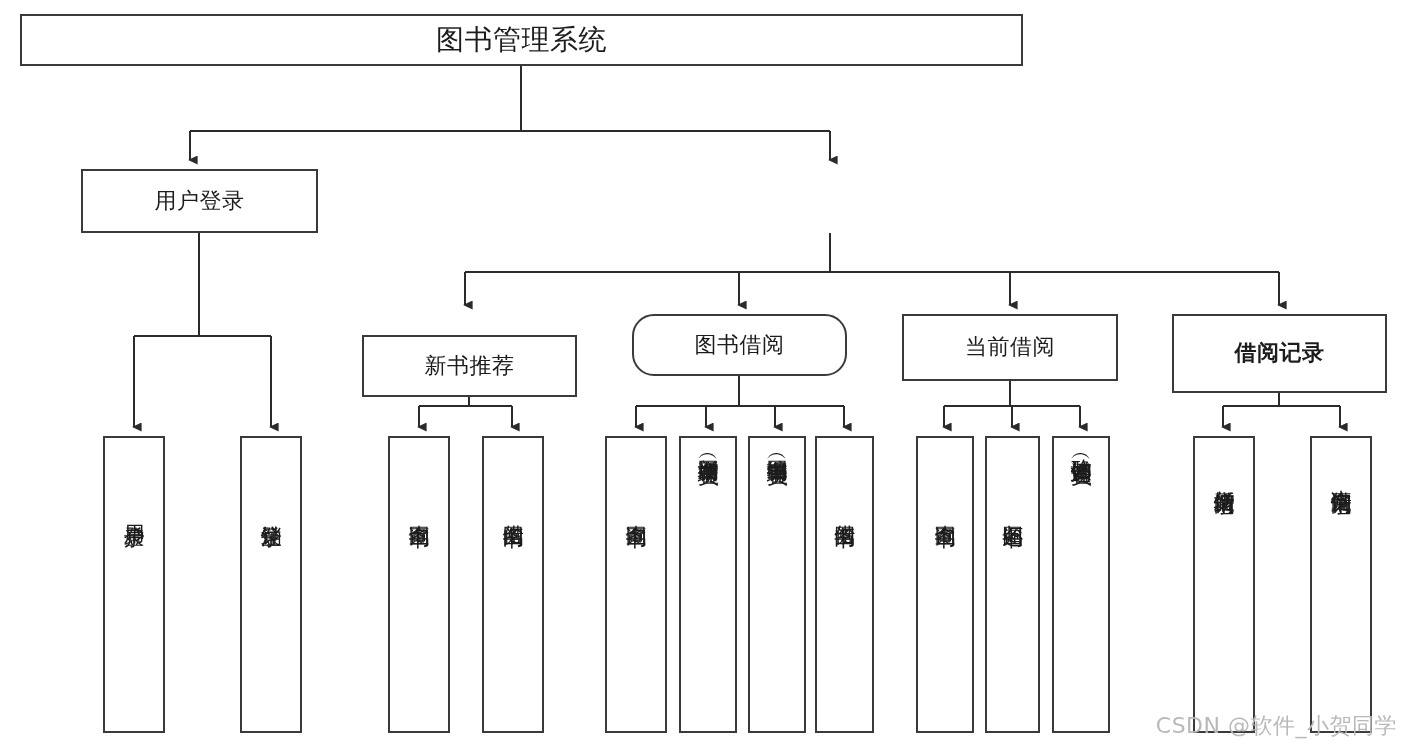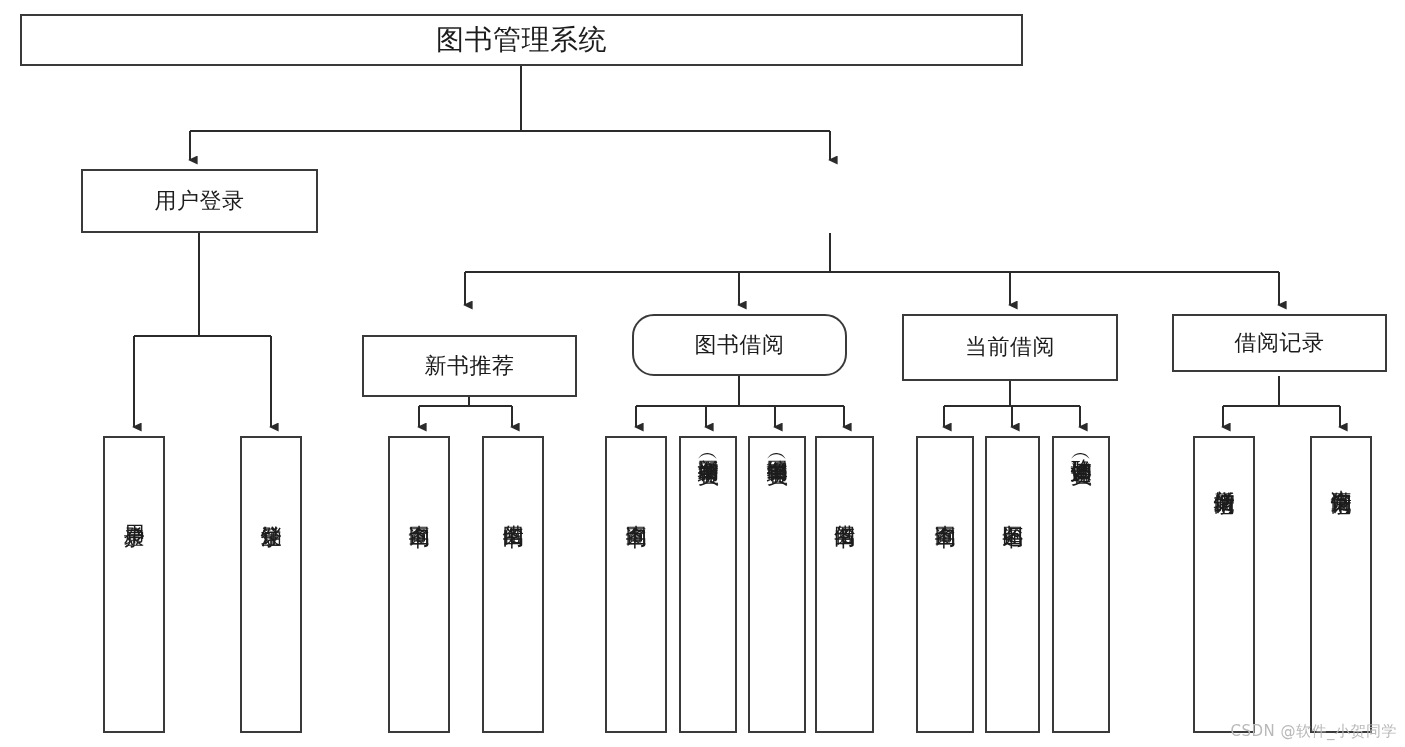--- a/index.html
+++ b/index.html
@@ -60,21 +60,21 @@
     white-space: nowrap;
     text-align: center;
   }
   .node-box.leaf.tall-text {
     align-items: flex-start;
   }
   .watermark {
     position: absolute;
     right: 8px;
     bottom: 6px;
-    font-size: 15px;
+    font-size: 22px;
     color: #b9b9b9;
     letter-spacing: 0.5px;
     white-space: nowrap;
     pointer-events: none;
   }
 </style>
 </head>
 <body>
 
 <div id="diagram-root">
@@ -142,21 +142,21 @@
 
   <div class="node-box" style="left:362px; top:314px; width:215px; height:62px;margin-top:21px;">
     <span class="node-label-h">新书推荐</span>
   </div>
   <div class="node-box" style="left:632px; top:314px; width:215px; height:62px;border-radius:22px;">
     <span class="node-label-h">图书借阅</span>
   </div>
   <div class="node-box" style="left:902px; top:314px; width:216px; height:67px;">
     <span class="node-label-h">当前借阅</span>
   </div>
-  <div class="node-box" style="left:1172px; top:314px; width:215px; height:58px;">
+  <div class="node-box" style="left:1172px; top:314px; width:215px; height:79px;font-weight:bold;">
     <span class="node-label-h">借阅记录</span>
   </div>
 
   <div class="node-box leaf" style="left:103px; top:436px; width:62px; height:297px; padding-top:70px;">
     <span class="node-label-v">用户登录</span>
   </div>
   <div class="node-box leaf" style="left:240px; top:436px; width:62px; height:297px; padding-top:70px;">
     <span class="node-label-v">注销登录</span>
   </div>
 

